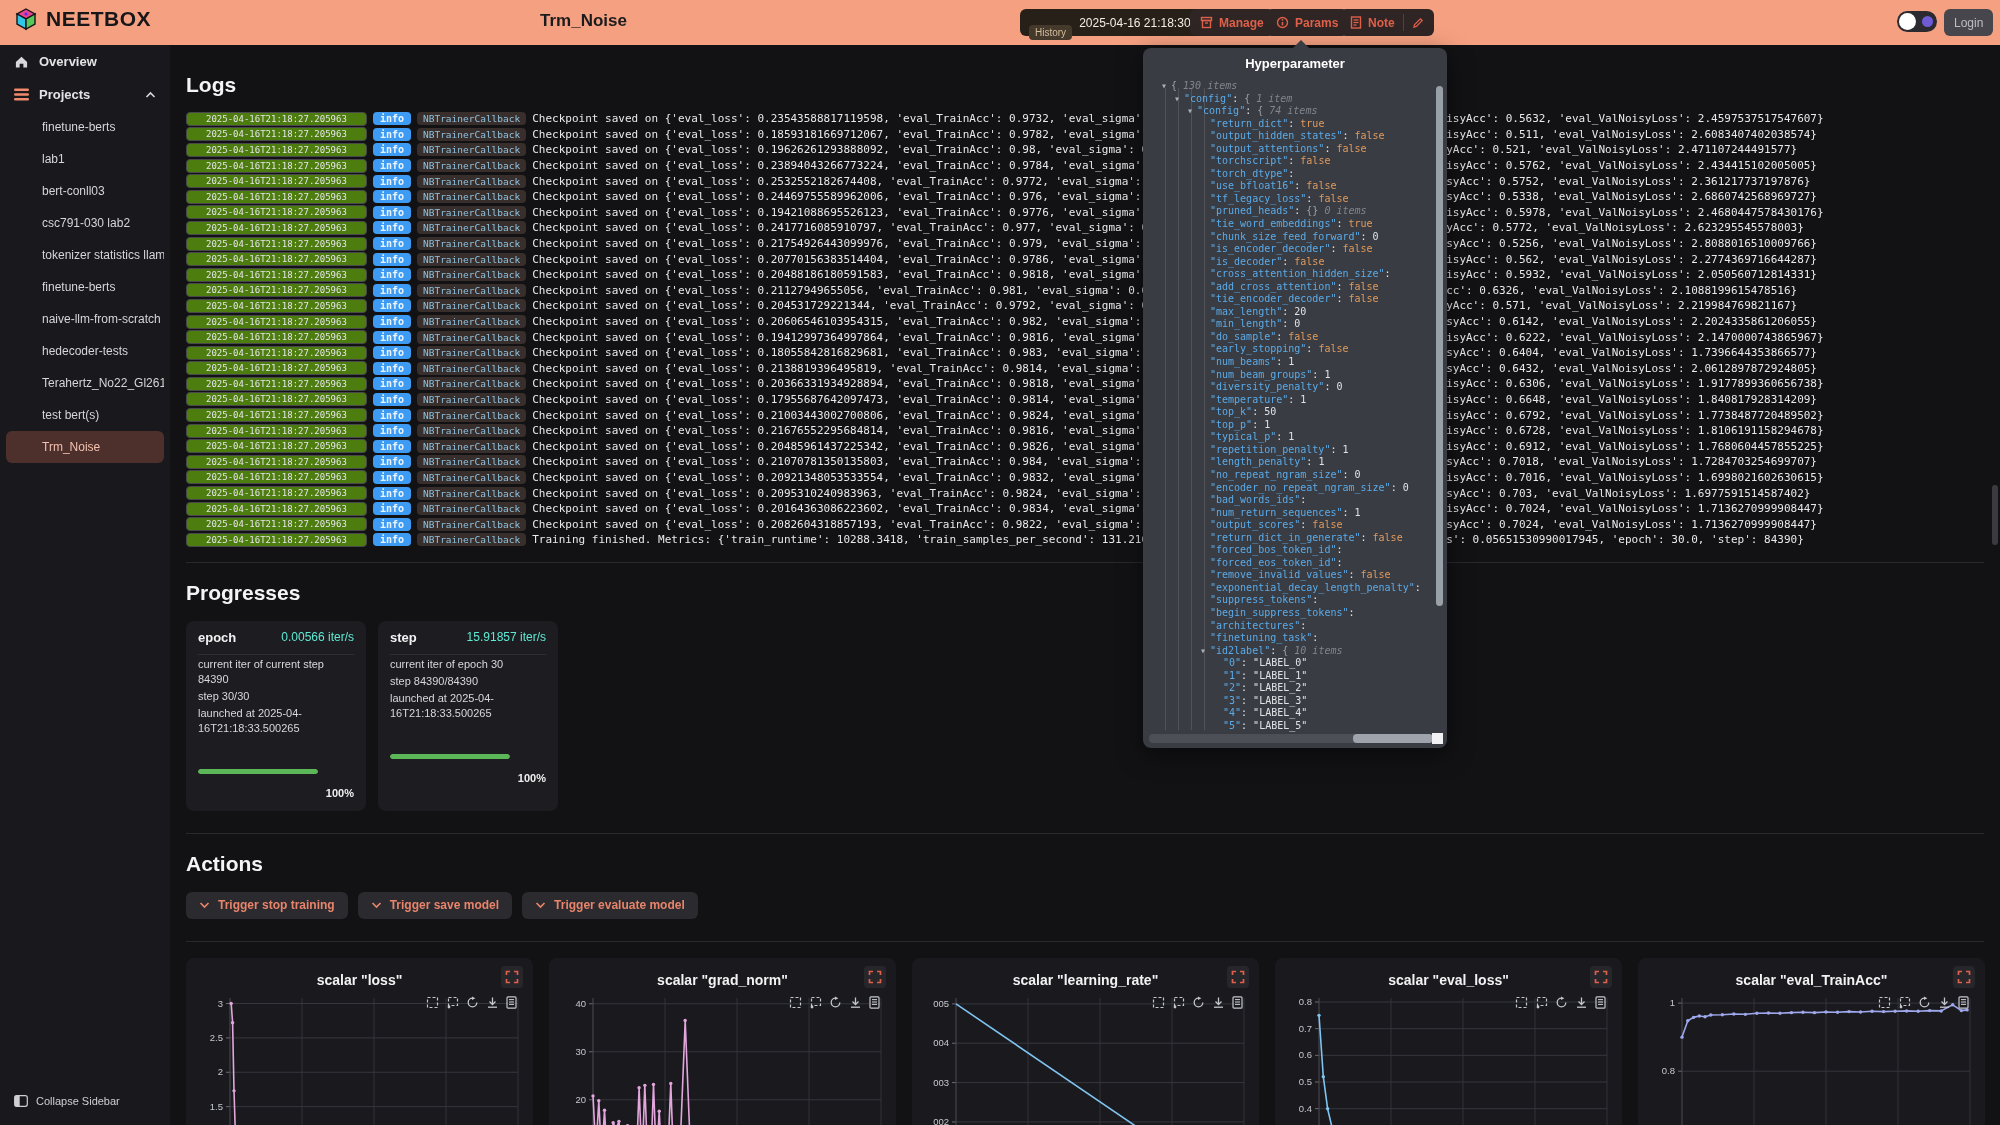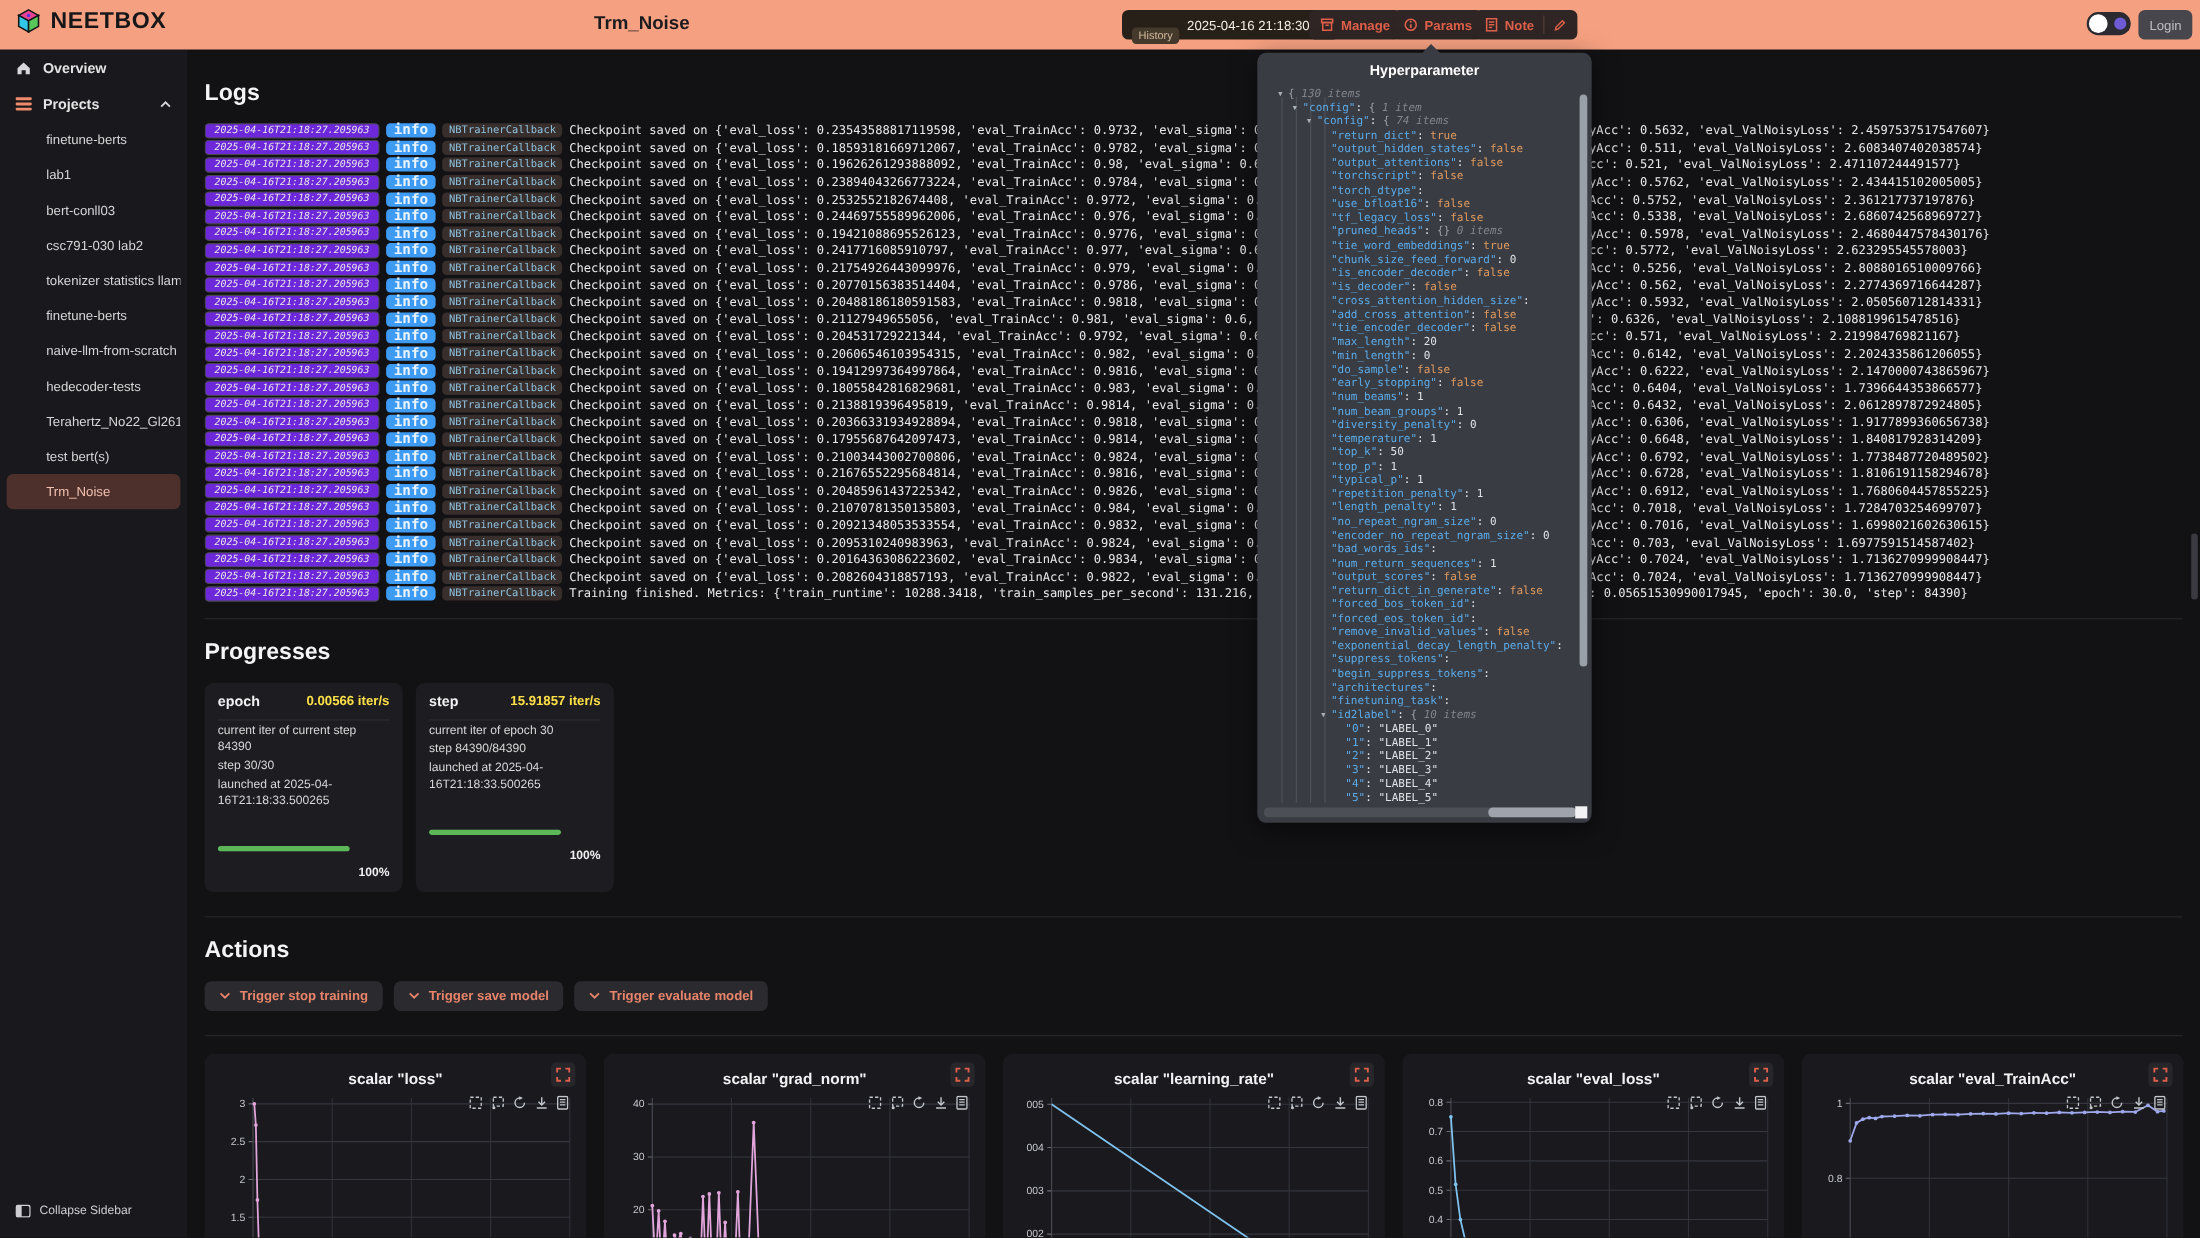--- a/index.html
+++ b/index.html
@@ -32,31 +32,31 @@
 
   
   .main { position:absolute; left:170px; top:45px; right:0; bottom:0; overflow:hidden; padding:0 16px; }
   .sect-h { font-size:21px; font-weight:bold; color:#f4f4f6; }
   .divider { height:1px; background:#28282d; margin:14px 0 0 0; }
 
   
   #logs-heading { margin-top:28px; }
   .log-list { margin-top:14px; }
   .log-row { display:flex; align-items:center; gap:6px; height:15.6px; white-space:nowrap; overflow:hidden; }
-  .log-time { font-family:"DejaVu Sans Mono",monospace; font-size:9px; color:#e6e6e8; background:#6d28d9; border:1px solid #48484d; border-radius:4px; padding:0 8px; line-height:12px;font-style:italic; }
-  .log-badge { font-family:"DejaVu Sans Mono",monospace; font-size:13px; font-weight:bold; color:#eaf4ff; background:#3e9bf4; border-radius:4px; padding:1px 7px; line-height:11px; }
+  .log-time { font-family:"DejaVu Sans Mono",monospace; font-size:9px; color:#e6e6e8; background:#4d7c0f; border:1px solid #48484d; border-radius:4px; padding:0 19px; line-height:12px; }
+  .log-badge { font-family:"DejaVu Sans Mono",monospace; font-size:10px; font-weight:bold; color:#eaf4ff; background:#3e9bf4; border-radius:4px; padding:1px 7px; line-height:11px; }
   .log-tag { font-family:"DejaVu Sans Mono",monospace; font-size:9.5px; color:#8ec2e0; background:#382e2b; border-radius:4px; padding:1px 6px; line-height:11px; }
   .log-msg { font-family:"DejaVu Sans Mono",monospace; font-size:11px; color:#e9e9eb; overflow:hidden; flex:1; }
 
   
   .prog-row { display:flex; gap:12px; margin-top:16px; }
   .prog-card { width:180px; background:#1d1d21; border-radius:8px; padding:0 12px 12px 12px; }
   .prog-head { display:flex; justify-content:space-between; align-items:center; height:34px; border-bottom:1px solid #2e2e33; }
   .prog-name { font-size:13px; font-weight:bold; color:#f2f2f4; }
-  .prog-rate { font-size:12px; font-weight:bold; color:#fde047; }
+  .prog-rate { font-size:12px; font-weight:normal; color:#5eead4; }
   .prog-line { font-size:11px; color:#d8d8da; line-height:15px; margin-top:2px; word-wrap:break-word; }
   .prog-line:first-of-type { margin-top:9px; }
   .prog-bar-row { display:flex; align-items:center; gap:8px; margin-top:8px; }
   .prog-bar { flex:1; height:5px; border-radius:3px; background:#2b2b30; overflow:hidden; }
   .prog-fill { height:100%; background:#5cb758; border-radius:3px; }
   .prog-pct { font-size:11px; font-weight:bold; color:#f0f0f2;margin-top:43px; }
 
   
   .action-row { display:flex; gap:10px; margin-top:16px; }
   .action-btn { display:flex; align-items:center; gap:8px; height:27px; padding:0 13px; background:#2a2a2f; border-radius:6px; color:#e8846a; font-size:12px; font-weight:bold; cursor:pointer; }

